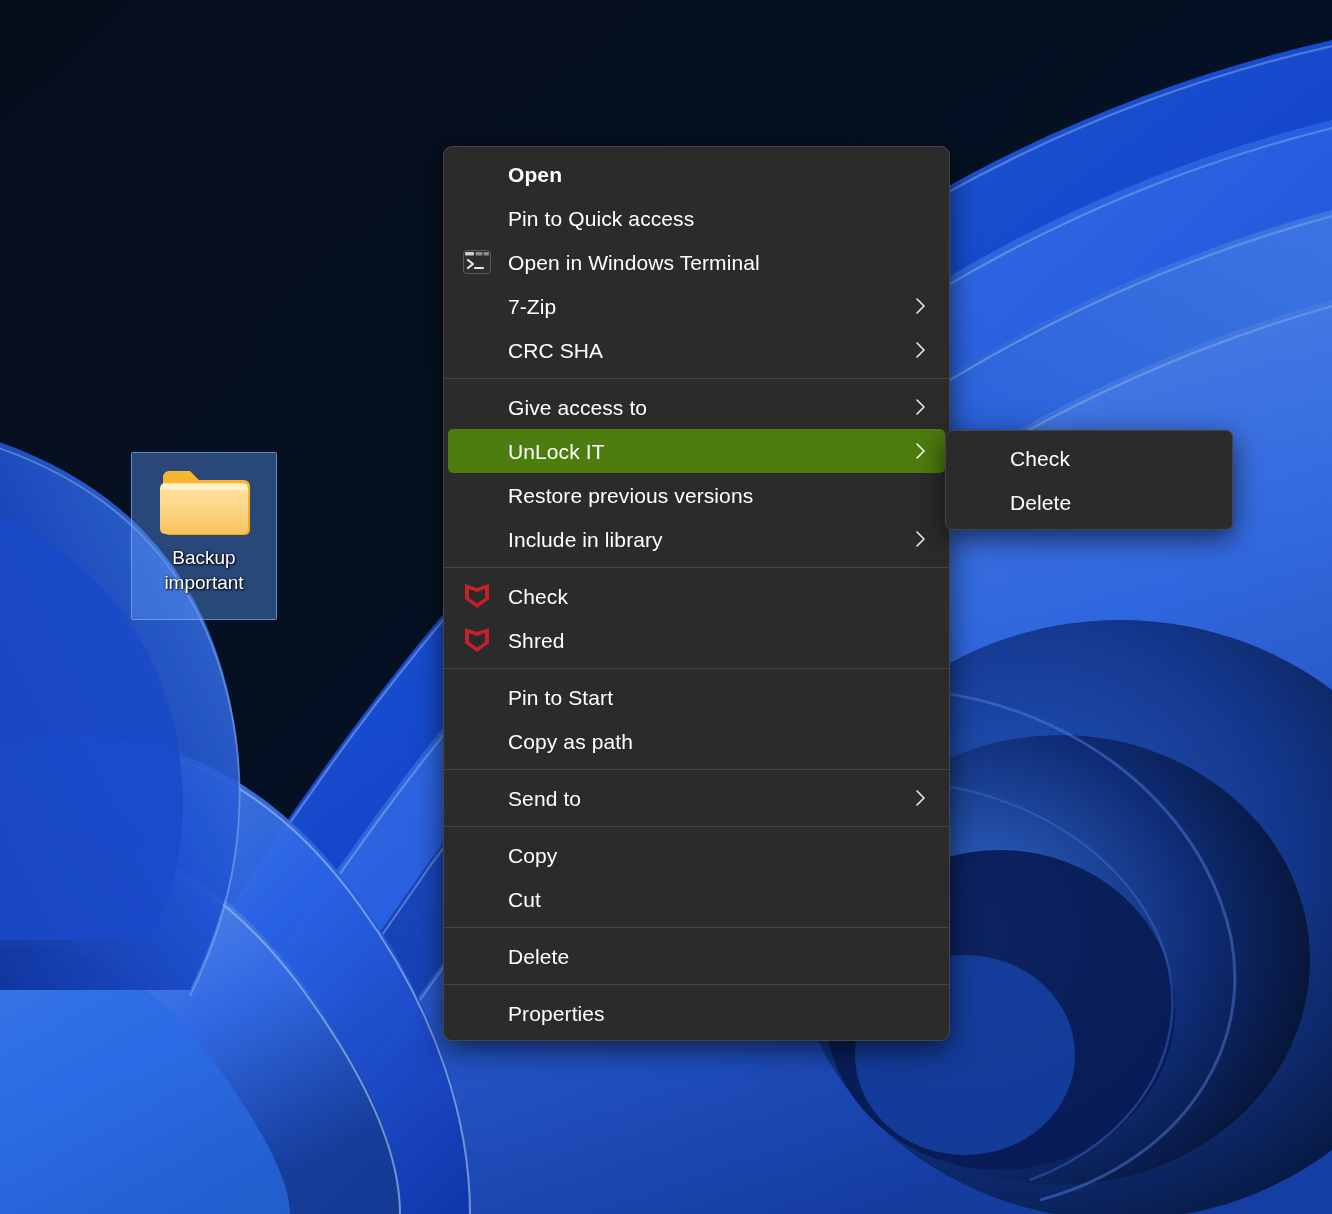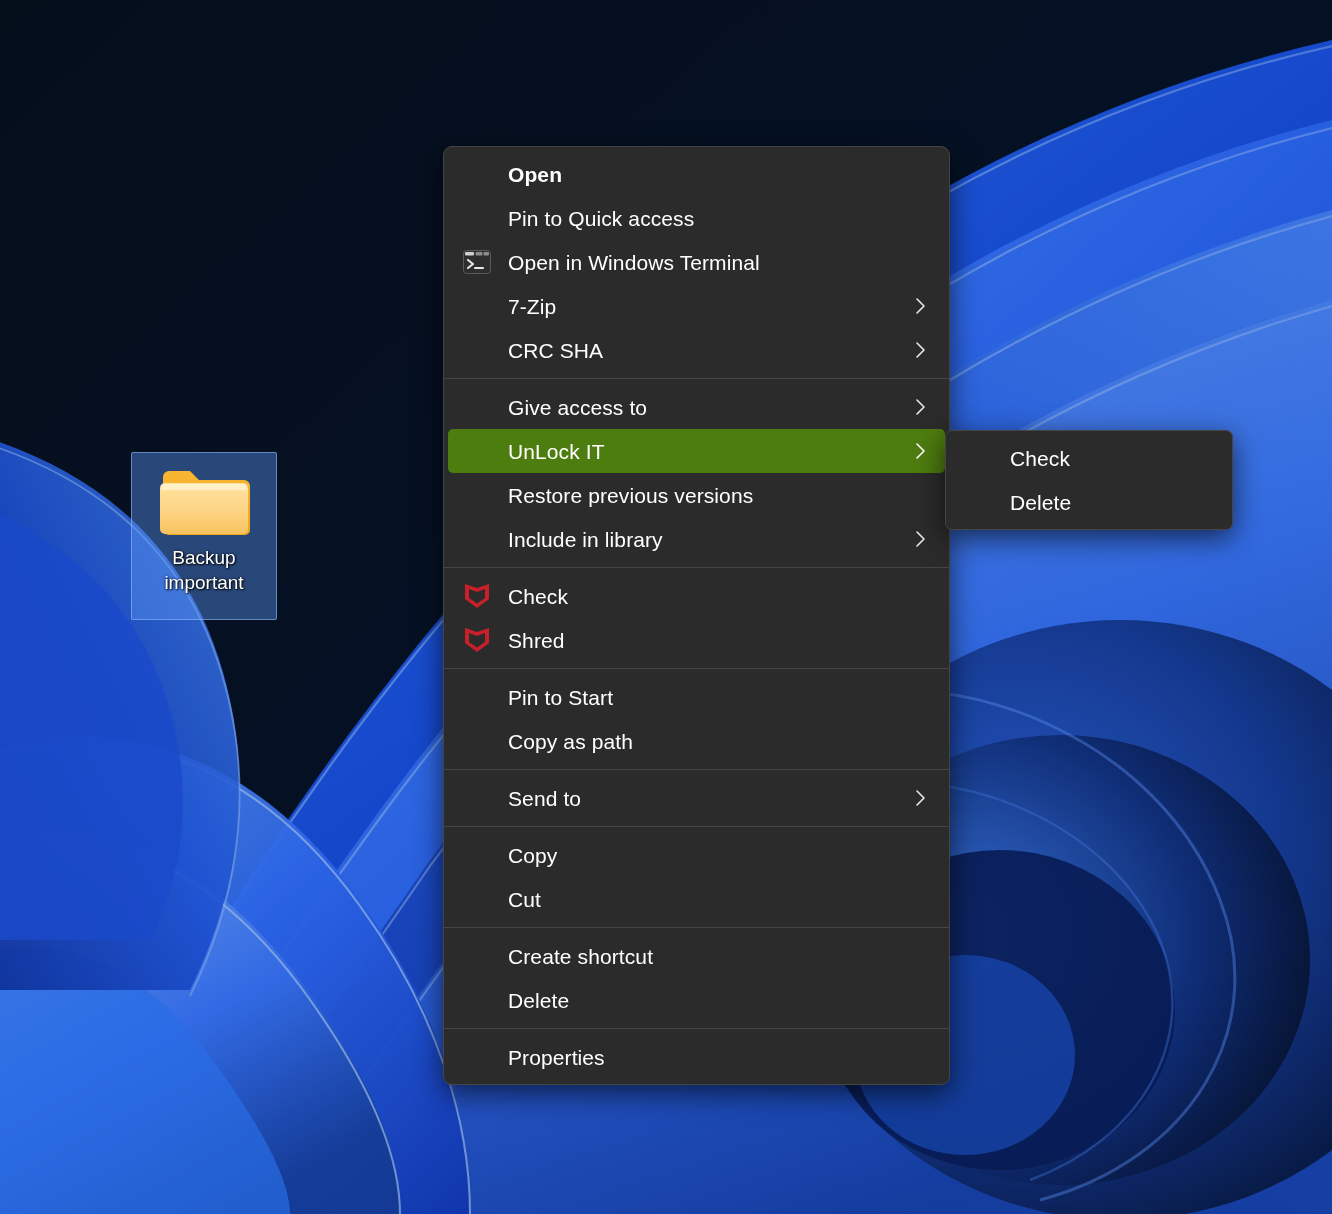--- a/index.html
+++ b/index.html
@@ -363,23 +363,20 @@
     <div class="menu-item">
       <span class="label">Copy</span>
     </div>
     <div class="menu-item">
       <span class="label">Cut</span>
     </div>
 
     <div class="separator"></div>
 
     <div class="menu-item">
-      <span class="label">Create shortcut</span>
-    </div>
-    <div class="menu-item">
       <span class="label">Delete</span>
     </div>
 
     <div class="separator"></div>
 
     <div class="menu-item">
       <span class="label">Properties</span>
     </div>
   </div>
 

